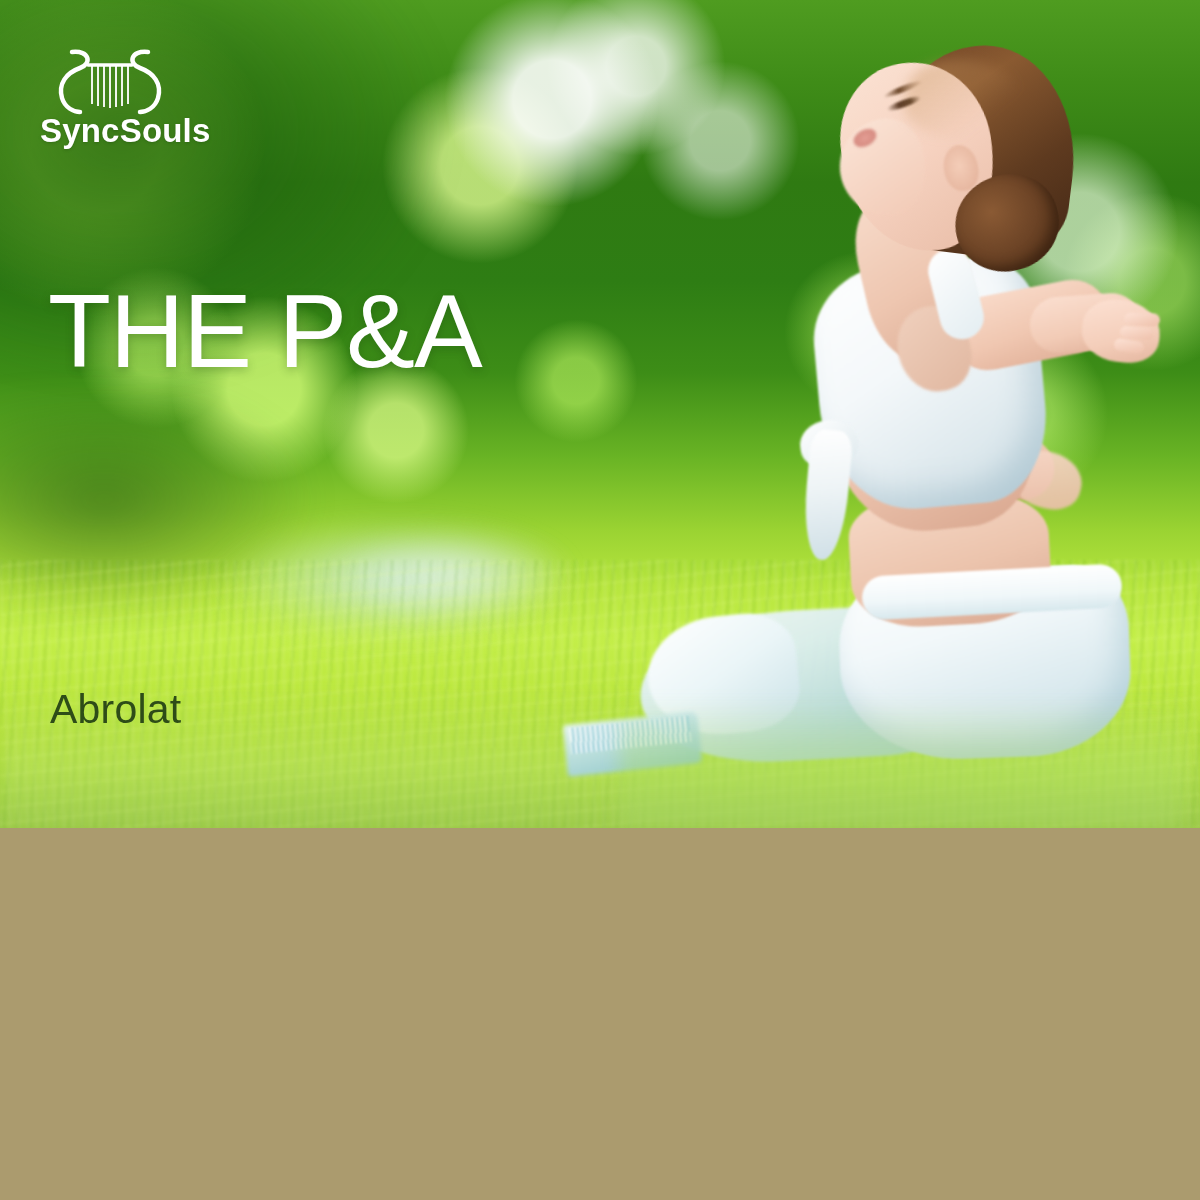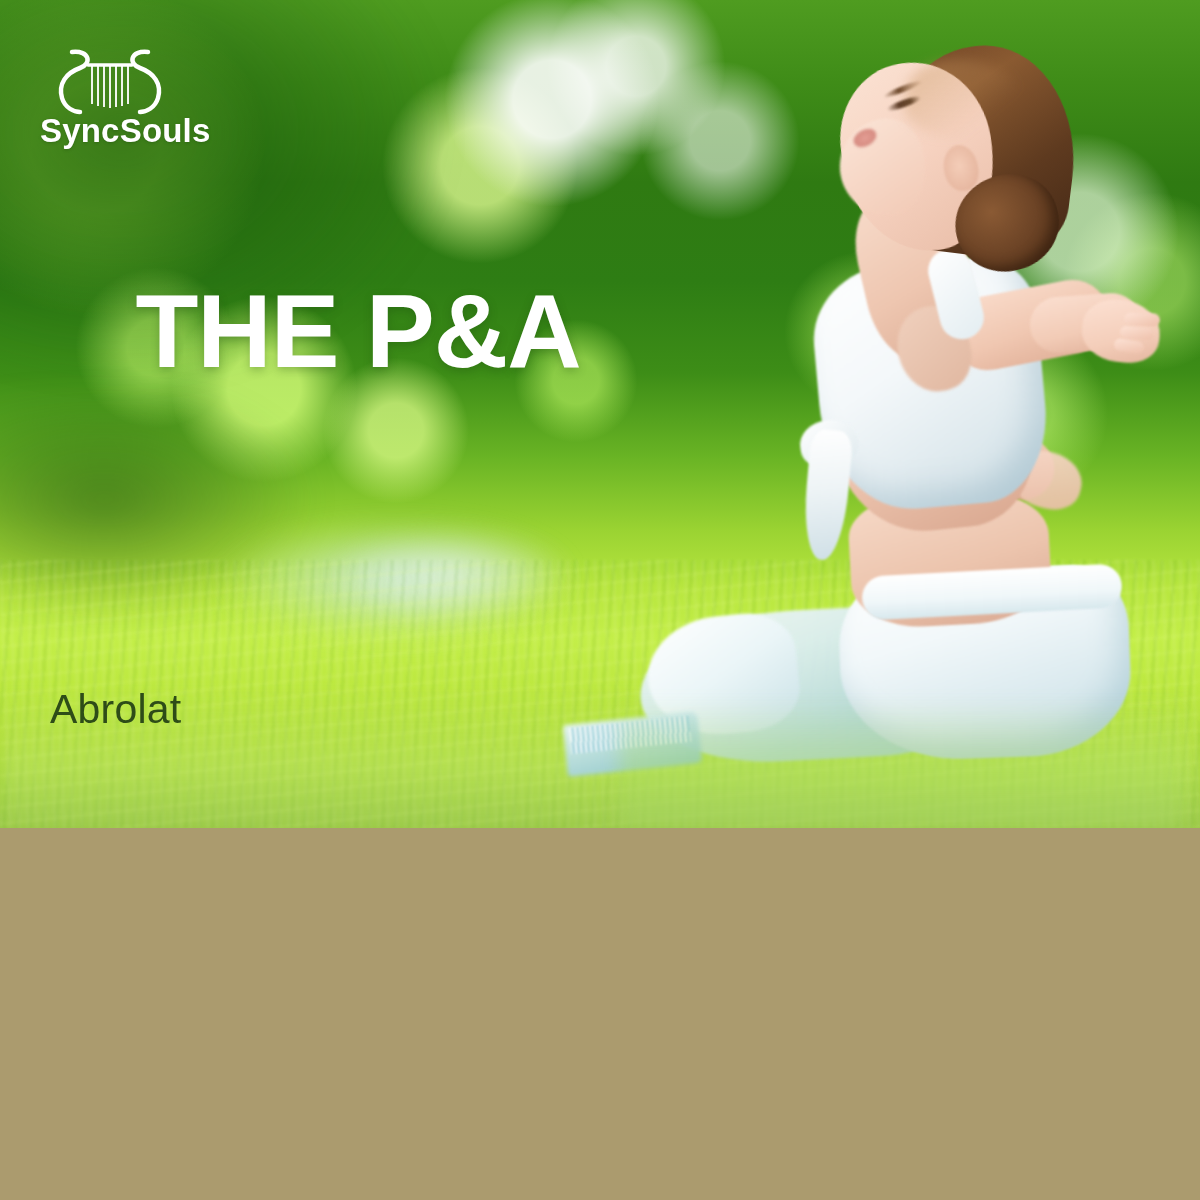--- a/index.html
+++ b/index.html
@@ -308,26 +308,25 @@
     text-align:center;
     color:#ffffff;
     font-size:33px; font-weight:600; letter-spacing:.2px;
     text-shadow:0 1px 3px rgba(30,70,15,.35);
   }
 
   
   .headline {
     position:absolute; left:48px; top:282px; width:620px;
     color:#ffffff;
-    font-weight:bold;
+    font-weight:normal;
     font-size:103px;
     line-height:.98;
     letter-spacing:-1px;
     text-shadow:0 3px 10px rgba(25,70,12,.30);
-    text-align:center;
   }
   .headline .l1, .headline .l2 { display:block; }
 
   .authors {
     position:absolute; left:50px; top:688px;
     color:#2e4c18;
     font-size:41px;
     line-height:1.05;
     font-weight:400;
     letter-spacing:.2px;

